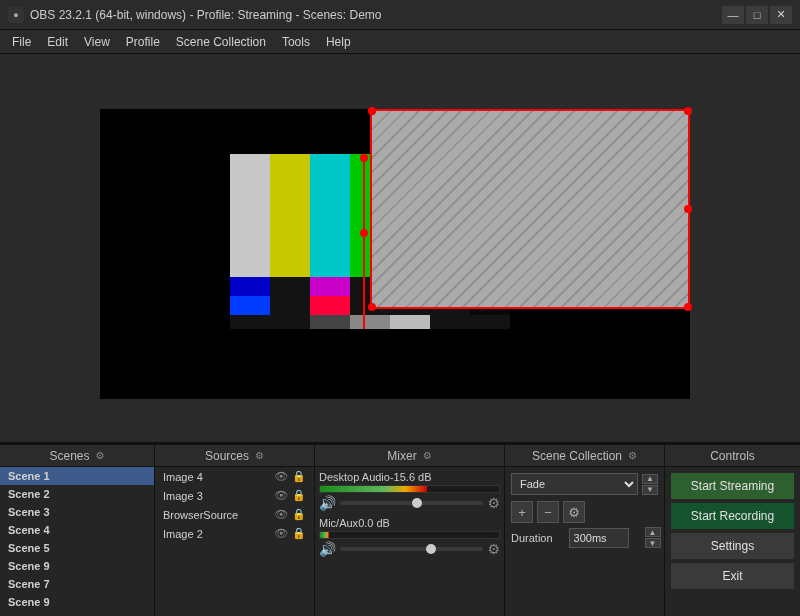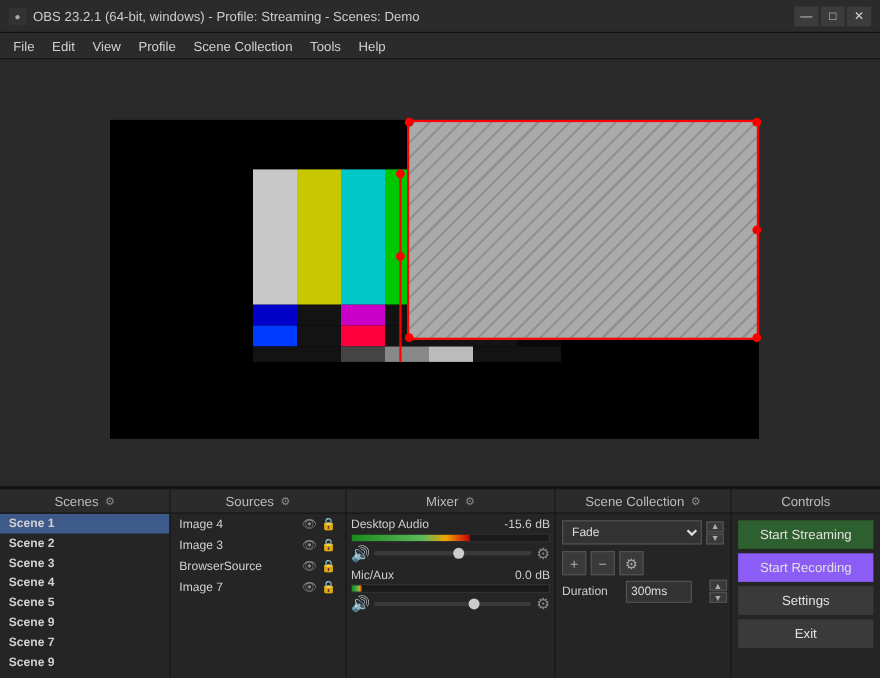--- a/index.html
+++ b/index.html
@@ -220,21 +220,21 @@
     .mixer-content {
       flex: 1;
       background: #252525;
       padding: 4px;
     }
     .mixer-track {
       margin-bottom: 6px;
     }
     .mixer-label {
       display: flex;
-      justify-content: space-between;
+      justify-content: flex-start;
       font-size: 11px;
       color: #ccc;
       margin-bottom: 2px;
     }
     .meter-bar {
       height: 8px;
       background: #1a1a1a;
       border: 1px solid #333;
       position: relative;
       margin-bottom: 2px;
@@ -362,21 +362,21 @@
     .ctrl-btn {
       width: 100%;
       height: 26px;
       border: none;
       cursor: pointer;
       font-size: 12px;
       color: #e0e0e0;
       text-align: center;
     }
     .btn-stream { background: #2e5f2e; }
-    .btn-record { background: #8b5cf6; }
+    .btn-record { background: #14532d; }
     .btn-studio { background: #3a3a3a; }
     .btn-settings { background: #3a3a3a; }
     .btn-exit { background: #3a3a3a; }
   </style>
 </head>
 <body>
 
 <div id="title-bar">
   <div class="title-left">
     <div class="obs-icon">●</div>
@@ -498,21 +498,21 @@
           </div>
         </div>
         <div class="source-item">
           <span>BrowserSource</span>
           <div class="source-icons">
             <span>👁</span>
             <span>🔒</span>
           </div>
         </div>
         <div class="source-item">
-          <span>Image 7</span>
+          <span>Image 2</span>
           <div class="source-icons">
             <span>👁</span>
             <span>🔒</span>
           </div>
         </div>
       </div>
 
     </div>
 
     <div class="panel" id="mixer-panel">

